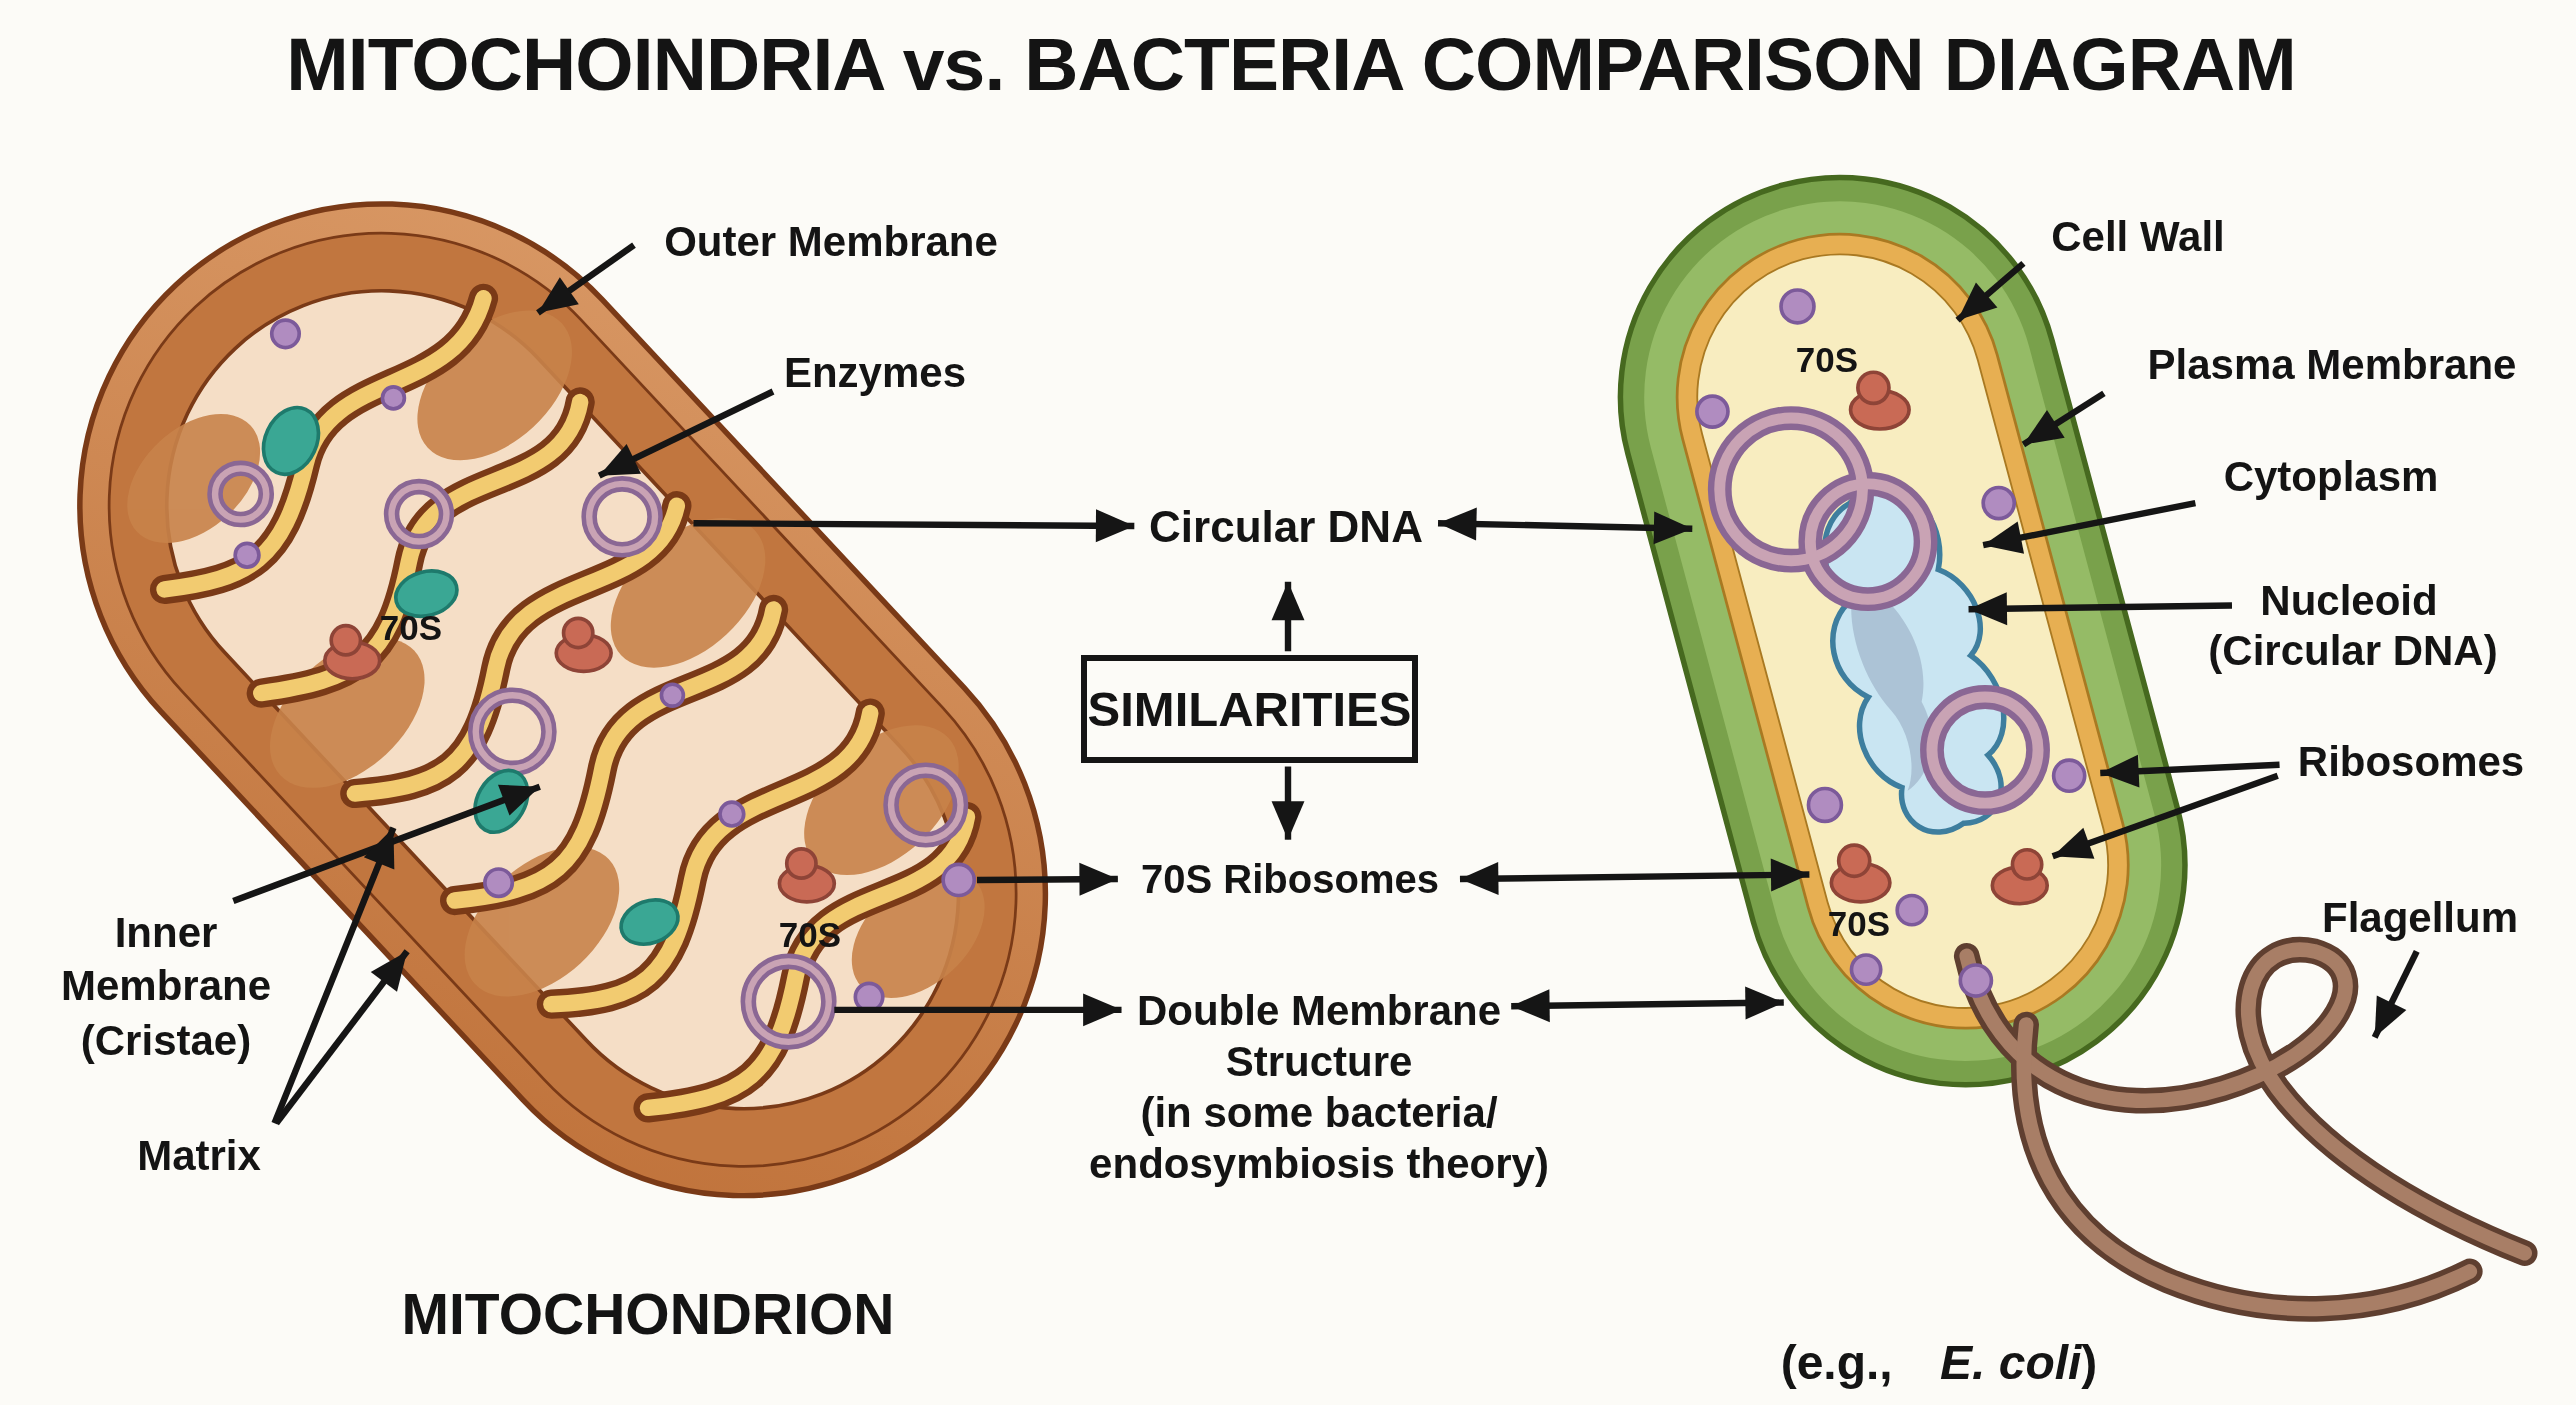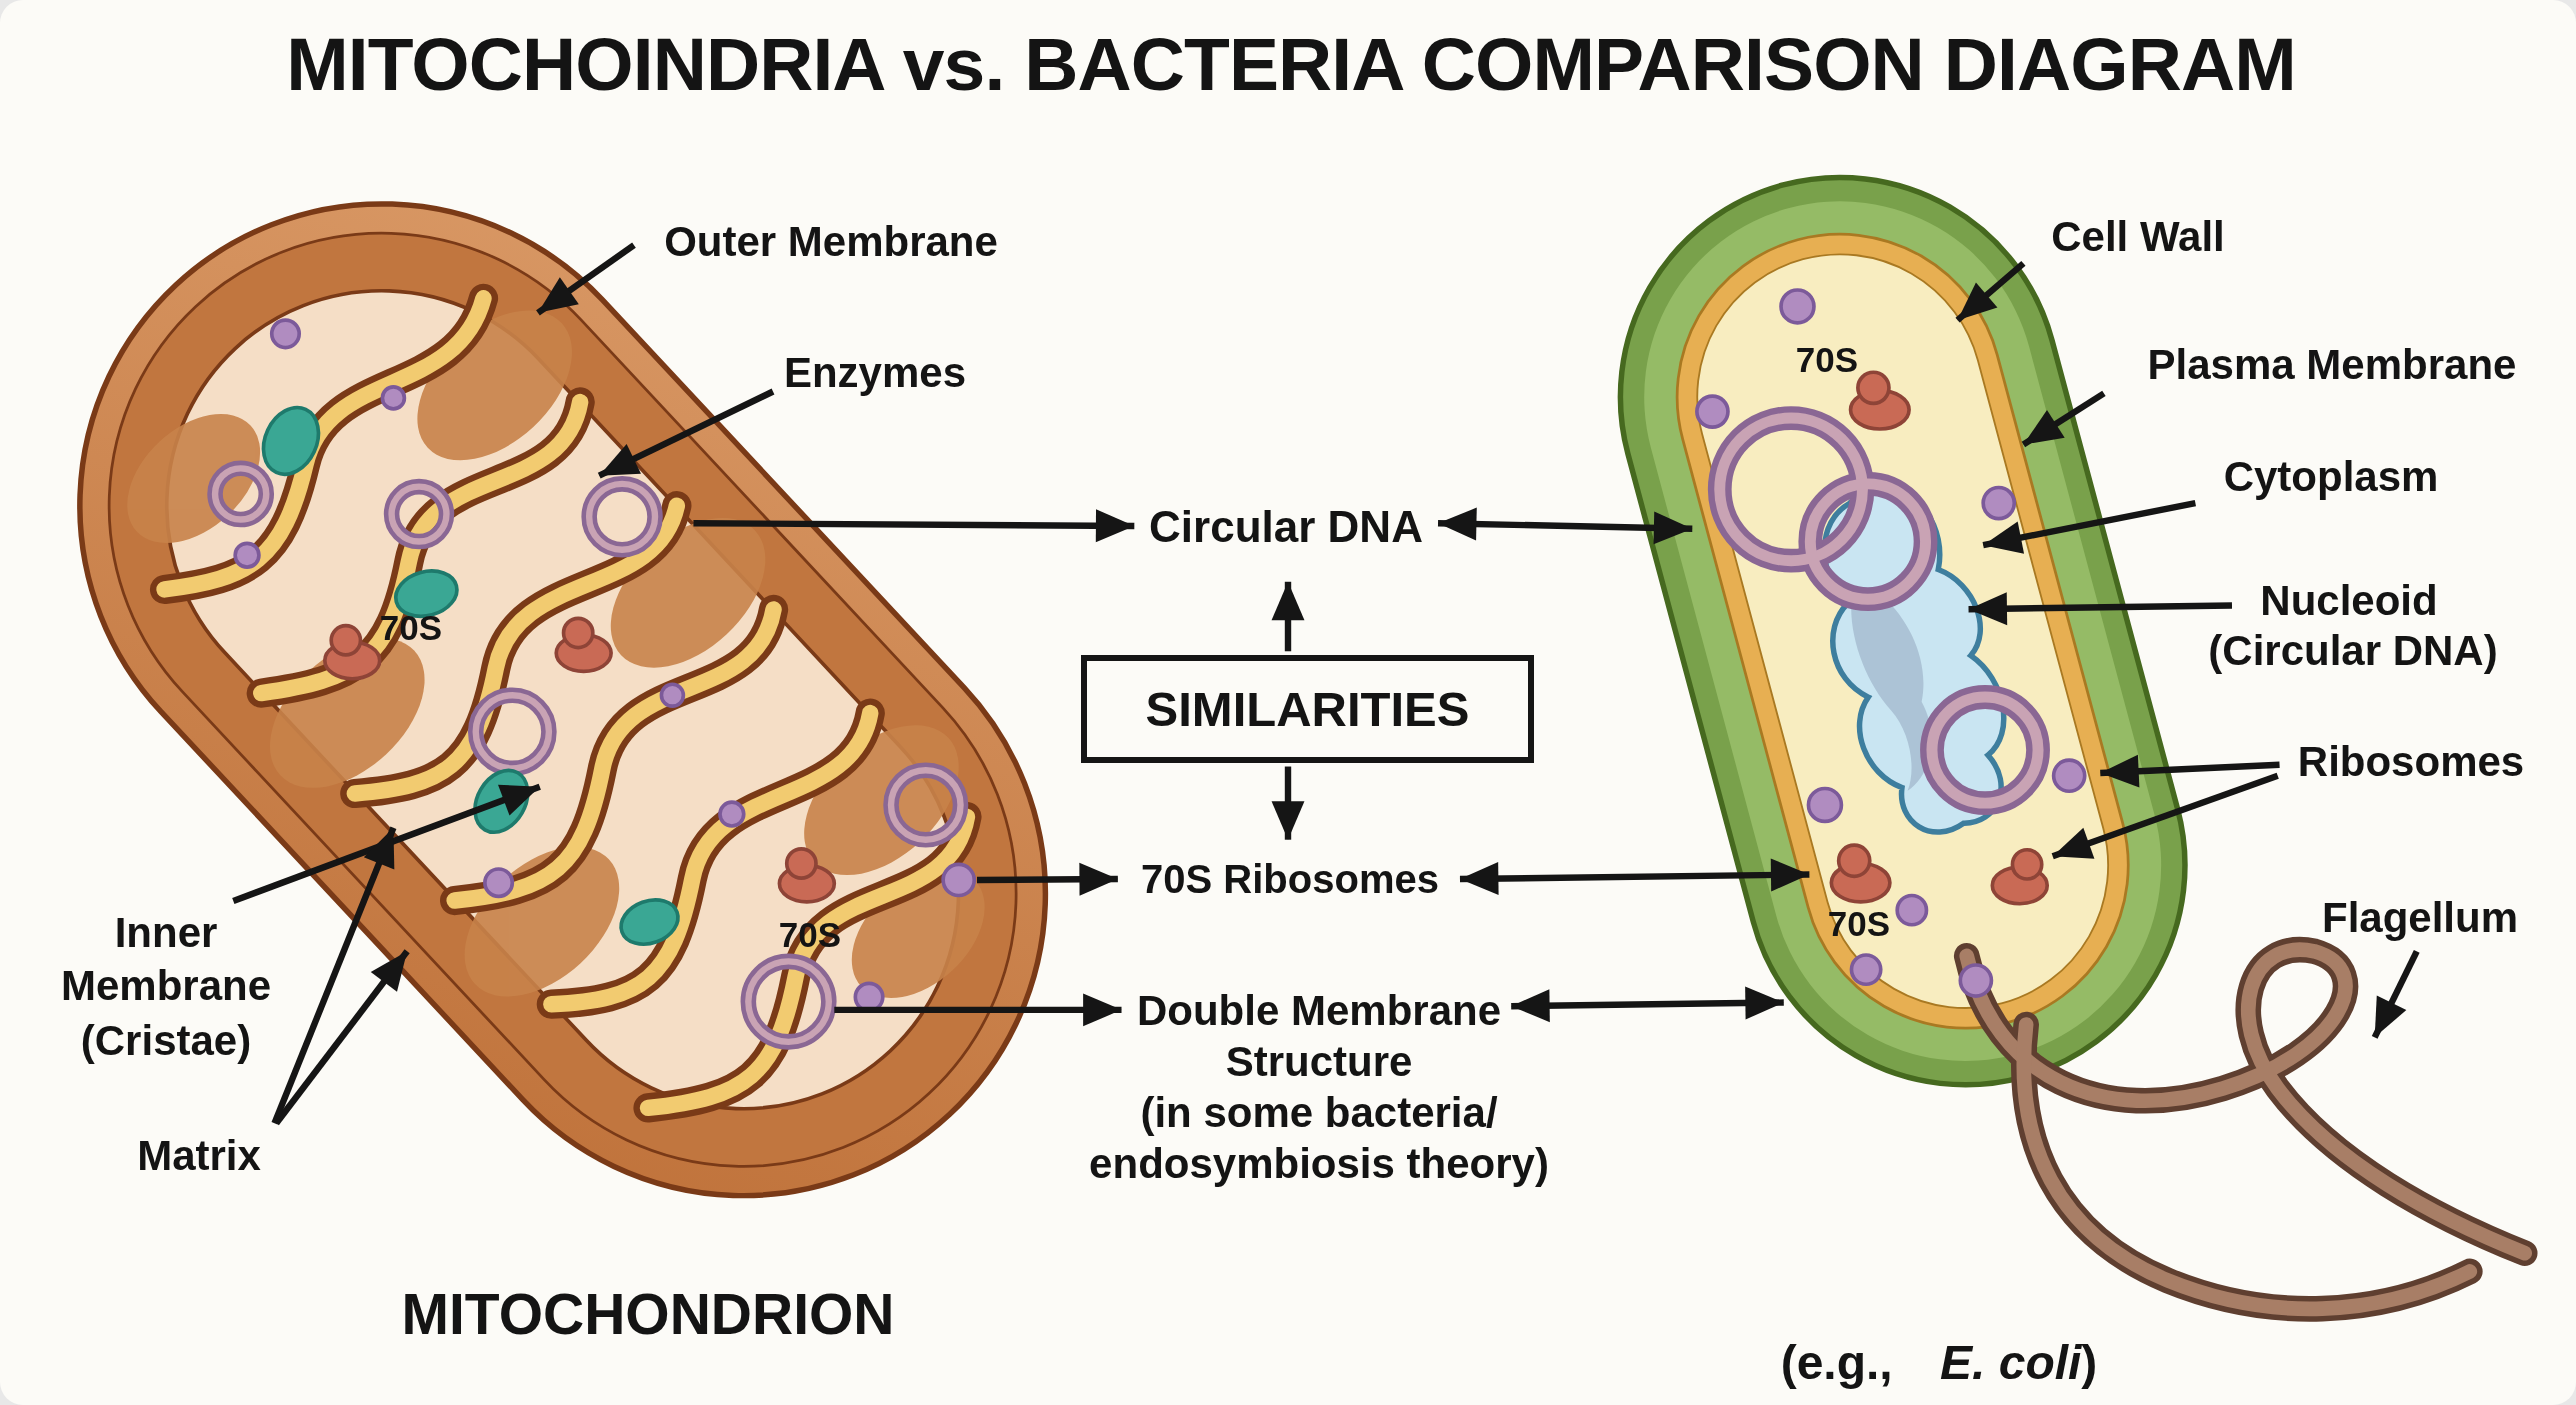--- a/index.html
+++ b/index.html
@@ -3,40 +3,39 @@
 <meta charset="utf-8">
 <style>
   html,body{margin:0;padding:0;background:#e8e8e8;}
   .canvas{
     position:relative;
     width:2576px;height:1405px;
     background:var(--background,#FCFBF7);
     overflow:hidden;
     font-family:"Liberation Sans",sans-serif;
     color:var(--text-black,#141414);
-    border-radius:23px;
   }
   svg.art{position:absolute;left:0;top:0;}
   .lbl{
     position:absolute;
     transform:translate(-50%,-50%);
     font-weight:700;
     font-size:42px;
     line-height:1.1;
     white-space:nowrap;
     text-align:center;
     color:var(--text-black,#141414);
   }
   .title{font-size:75px;letter-spacing:-0.9px;}
   .caption{font-size:57px;letter-spacing:0;}
   .caption-sub{font-size:48px;}
   .tag70s{font-size:35px;letter-spacing:0;}
   .sim-box{
     position:absolute;
-    left:1081px;top:655px;width:453px;height:108px;
+    left:1081px;top:655px;width:337px;height:108px;
     border:6.4px solid #151515;
     display:flex;align-items:center;justify-content:center;
     box-sizing:border-box;
     background:transparent;
   }
   .sim-box .lbl-in{font-weight:700;font-size:49px;letter-spacing:0px;}
   .italic{font-style:italic;margin-left:34px;}
   
   .arrow{stroke:var(--arrow-black,#151515);stroke-width:7;fill:none;}
 </style>

